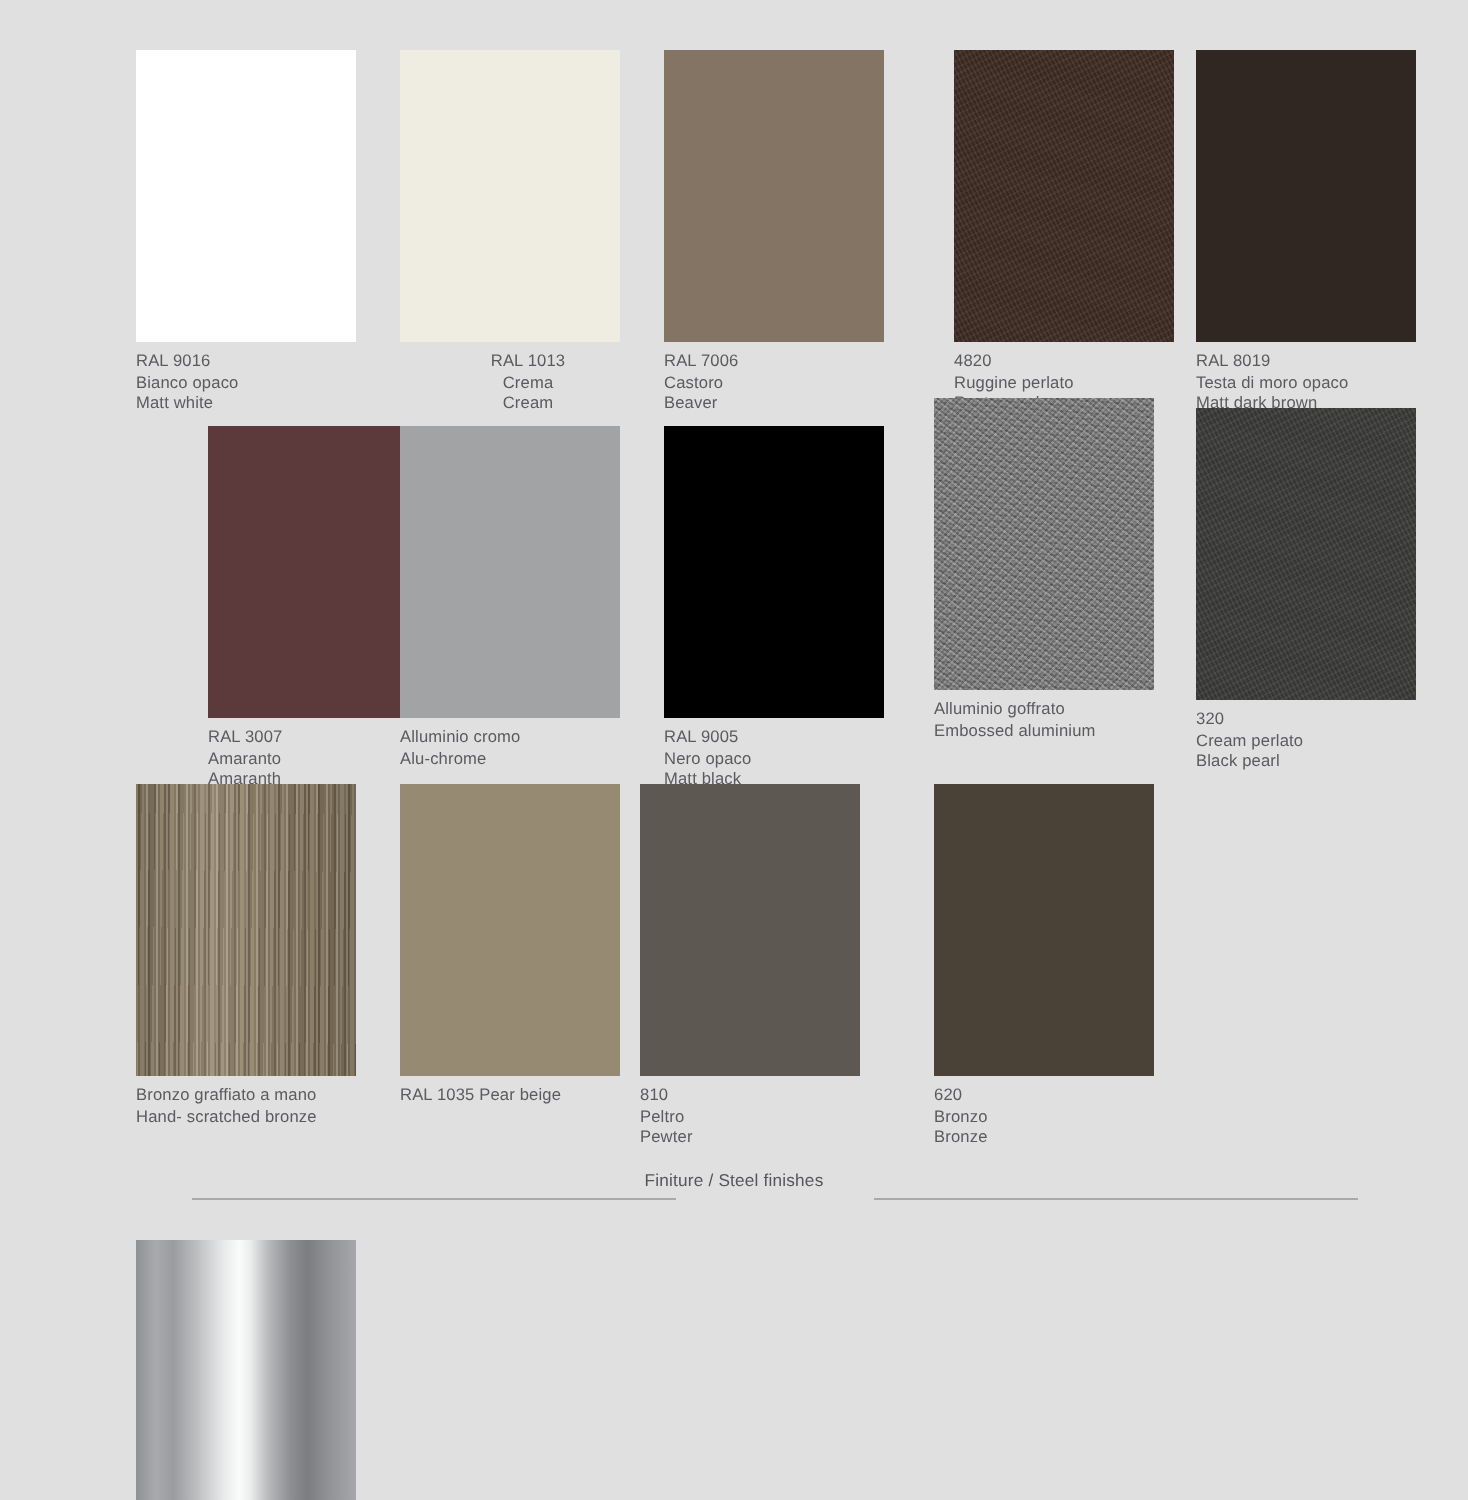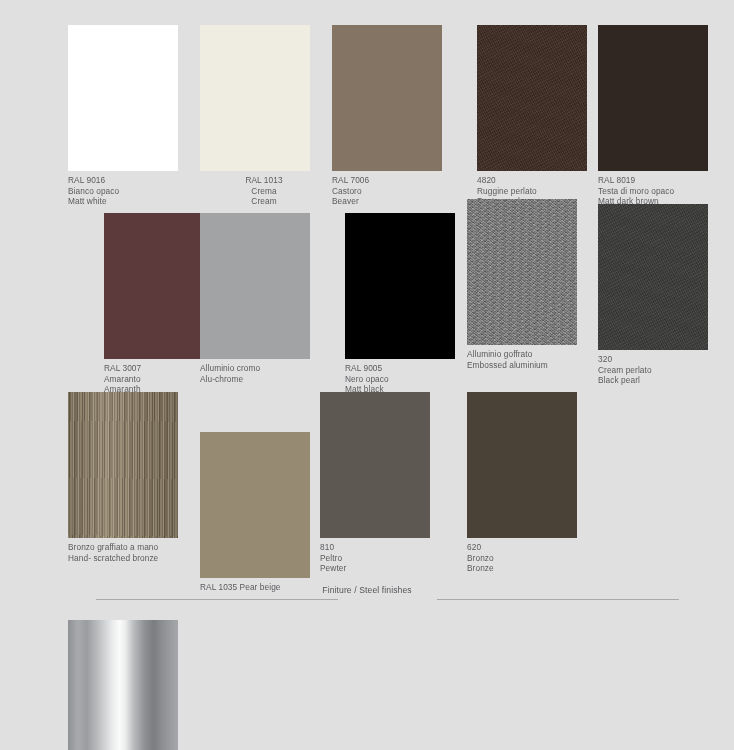--- a/index.html
+++ b/index.html
@@ -179,21 +179,21 @@
       </div>
       <div class="swatch-cell" style="left: 200px; top: 213px;">
         <div class="swatch-chip" style="background: rgb(161, 163, 165);">
           <span class="tex" style="background: rgb(161, 163, 165);"></span>
         </div>
         <div class="swatch-labels">
           <div class="code">Alluminio cromo</div>
           <div class="code">Alu-chrome</div>
         </div>
       </div>
-      <div class="swatch-cell" style="left: 345px; top: 213px;">
+      <div class="swatch-cell" style="left: 332px; top: 213px;">
         <div class="swatch-chip" style="background: rgb(0, 0, 0);">
           <span class="tex" style="background: rgb(0, 0, 0);"></span>
         </div>
         <div class="swatch-labels">
           <div class="code">RAL 9005</div>
           <div class="code">Nero opaco</div>
           <div class="code">Matt black</div>
         </div>
       </div>
       <div class="swatch-cell" style="left: 467px; top: 199px;">
@@ -217,21 +217,21 @@
       </div>
       <div class="swatch-cell" style="left: 68px; top: 392px;">
         <div class="swatch-chip" style="background: rgb(138, 122, 94);">
           <span class="tex" style="background: repeating-linear-gradient(90deg, rgba(255, 255, 255, 0.18) 0px, rgba(255, 255, 255, 0.18) 1px, rgba(0, 0, 0, 0.12) 1px, rgba(0, 0, 0, 0.12) 2px, rgba(255, 255, 255, 0.06) 2px, rgba(255, 255, 255, 0.06) 4px, rgba(0, 0, 0, 0.07) 4px, rgba(0, 0, 0, 0.07) 5px), repeating-linear-gradient(91deg, rgba(0, 0, 0, 0.1) 0px, rgba(0, 0, 0, 0.1) 3px, rgba(255, 255, 255, 0.07) 3px, rgba(255, 255, 255, 0.07) 7px), linear-gradient(to right, rgba(0, 0, 0, 0.16), rgba(255, 255, 255, 0.1) 35%, rgba(0, 0, 0, 0.1) 75%, rgba(0, 0, 0, 0.18)) rgb(138, 122, 94);"></span>
         </div>
         <div class="swatch-labels">
           <div class="code">Bronzo graffiato a mano</div>
           <div class="code">Hand- scratched bronze</div>
         </div>
       </div>
-      <div class="swatch-cell" style="left: 200px; top: 392px; margin-top: 40px;">
+      <div class="swatch-cell" style="left: 200px; top: 392px;">
         <div class="swatch-chip" style="background: rgb(150, 138, 114);">
           <span class="tex" style="background: rgb(150, 138, 114);"></span>
         </div>
         <div class="swatch-labels">
           <div class="code">RAL 1035 Pear beige</div>
         </div>
       </div>
       <div class="swatch-cell" style="left: 320px; top: 392px;">
         <div class="swatch-chip" style="background: rgb(94, 88, 82);">
           <span class="tex" style="background: rgb(94, 88, 82);"></span>

